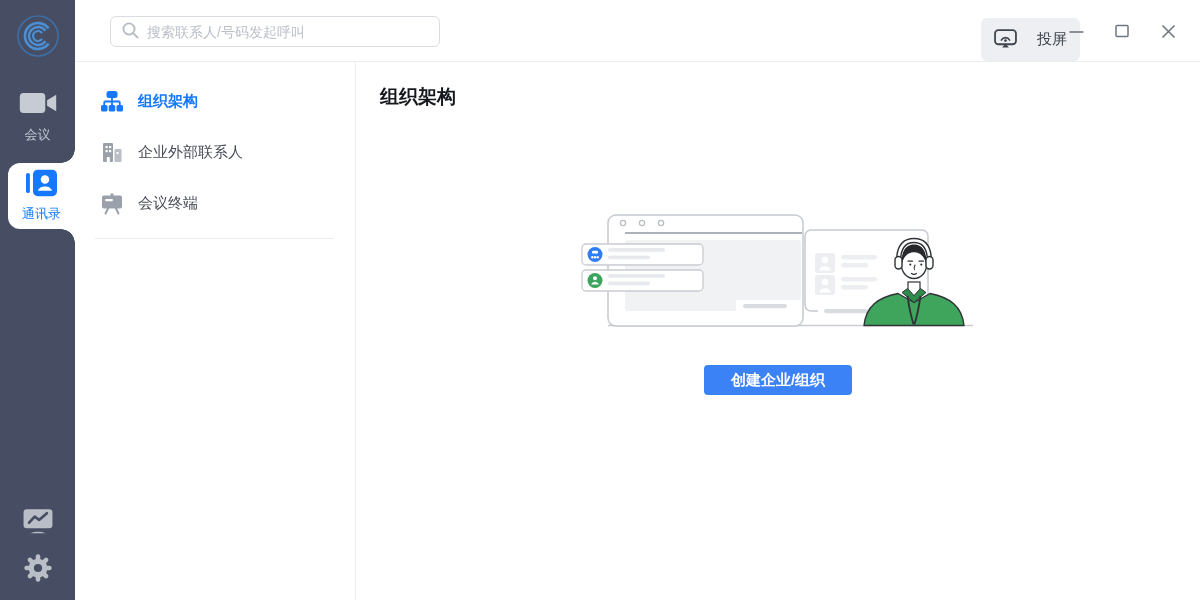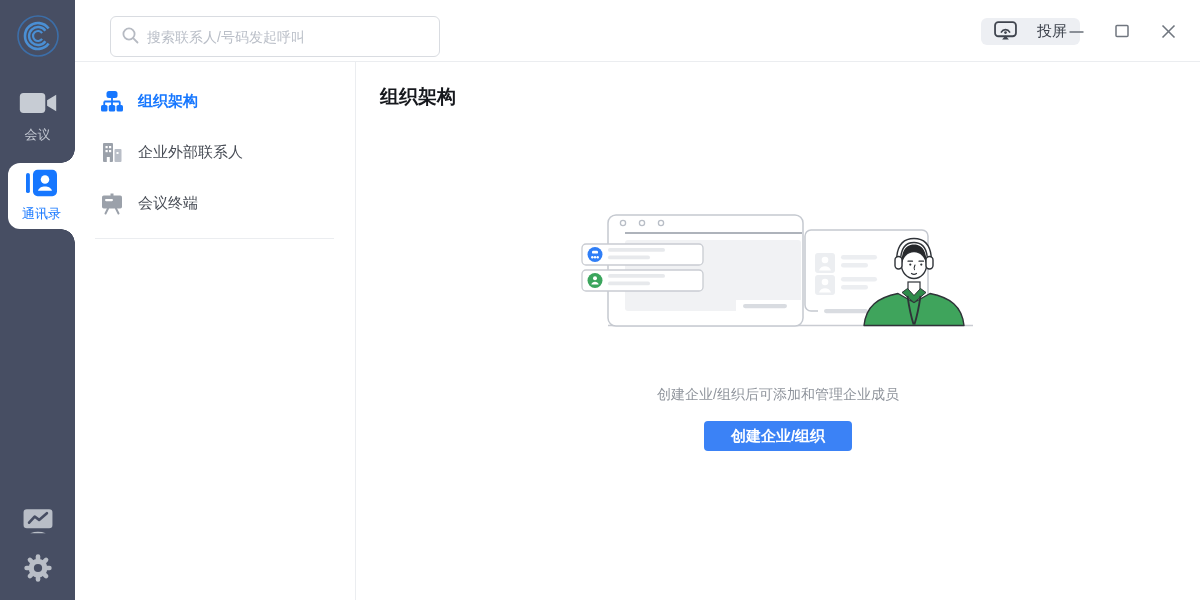--- a/index.html
+++ b/index.html
@@ -15,24 +15,24 @@
   .rail-tab { position:absolute; left:8px; right:0; top:163px; height:66px; background:#fff; border-radius:12px 0 0 12px; display:flex; flex-direction:column; align-items:center; justify-content:center; gap:4px; cursor:pointer; }
   .rail-tab .rail-label { color:#1677ff; }
   .curve { position:absolute; right:0; width:14px; height:14px; }
   .curve-top { top:-14px; background:radial-gradient(circle 14px at 0 0, #474e63 0, #474e63 13.5px, #fff 14px); }
   .curve-bottom { bottom:-14px; background:radial-gradient(circle 14px at 0 100%, #474e63 0, #474e63 13.5px, #fff 14px); }
   .rail-bottom { position:absolute; left:0; bottom:14px; width:75px; display:flex; flex-direction:column; align-items:center; gap:12px; }
   .rail-bottom .icon-btn { background:none; border:none; cursor:pointer; line-height:0; padding:2px; }
 
   
   .topbar { position:absolute; left:75px; top:0; right:0; height:62px; background:#fff; border-bottom:1px solid #ebedf0; }
-  .search { position:absolute; left:35px; top:16px; width:330px; height:41px; border:1px solid #d9dce1; border-radius:6px; display:flex; align-items:center; padding:0 10px; gap:8px; background:#fff; }
+  .search { position:absolute; left:35px; top:16px; width:330px; height:31px; border:1px solid #d9dce1; border-radius:6px; display:flex; align-items:center; padding:0 10px; gap:8px; background:#fff; }
   .search input { border:none; outline:none; flex:1; font-size:14px; color:#3c414b; font-family:inherit; background:transparent; }
   .search input::placeholder { color:#b9bec7; }
-  .cast { position:absolute; right:120px; top:18px; height:27px; padding:0 13px; background:#edeff3; border-radius:6px; display:flex; align-items:center; gap:20px; cursor:pointer; font-size:15px; color:#3c414b; }
+  .cast { position:absolute; right:120px; top:18px; height:43px; padding:0 13px; background:#edeff3; border-radius:6px; display:flex; align-items:center; gap:20px; cursor:pointer; font-size:15px; color:#3c414b; }
   .wctrls { position:absolute; right:20px; top:17px; display:flex; align-items:center; gap:22px; }
   .wctrls button { background:none; border:none; width:24px; height:28px; cursor:pointer; line-height:0; display:flex; align-items:center; justify-content:center; }
 
   
   .subbar { position:absolute; left:75px; top:62px; width:281px; bottom:0; background:#fff; border-right:1px solid #ebedf0; padding-top:14px; }
   .mitem { height:51px; display:flex; align-items:center; padding-left:25px; gap:14px; font-size:15px; color:#474c55; cursor:pointer; }
   .mitem .mic { width:24px; height:24px; display:flex; align-items:center; justify-content:center; line-height:0; }
   .mitem.selected { color:#1677ff; font-weight:bold; }
   .sdivider { height:1px; background:#ebedf0; margin:9px 21px 9px 20px; }
 
@@ -252,17 +252,16 @@
         <path d="M340,63.2 h4.5 M351,63.2 h4.5" stroke="#2f3338" stroke-width="1.2" stroke-linecap="round"></path>
         <circle cx="342.3" cy="66.6" r="1.1" fill="#2f3338"></circle>
         <circle cx="353.3" cy="66.6" r="1.1" fill="#2f3338"></circle>
         <path d="M347,67 C346,69.5 345.3,70.6 346.5,71.6" fill="none" stroke="#2f3338" stroke-width="1.1" stroke-linecap="round"></path>
         <path d="M343.5,75.5 Q346,77.2 348.5,75.5" fill="none" stroke="#2f3338" stroke-width="1.2" stroke-linecap="round"></path>
         <path d="M296,127.5 C298,108 310,99.5 330,95.5 L346,104.5 L362,95.5 C382,99.5 394,108 396,127.5 Z" fill="#3fa45c" stroke="#2f3338" stroke-width="1.4" stroke-linejoin="round"></path>
         <path d="M334,94.5 L346,104.5 L358,94.5 L352.5,90.5 L346,97.5 L339.5,90.5 Z" fill="#2e8b4a" stroke="#2f3338" stroke-width="1"></path>
         <path d="M339.5,98 C341.5,112 343.5,120 345.6,126.5 M352.5,98 C350.5,112 348.5,120 346.4,126.5" fill="none" stroke="#2f3338" stroke-width="1.8"></path>
       </svg>
 
-      <p class="hint">创建企业/组织后可添加和管理企业成员</p>
       <button class="create-btn">创建企业/组织</button>
     </div>
   </main>
 </div>
 
 </body></html>

